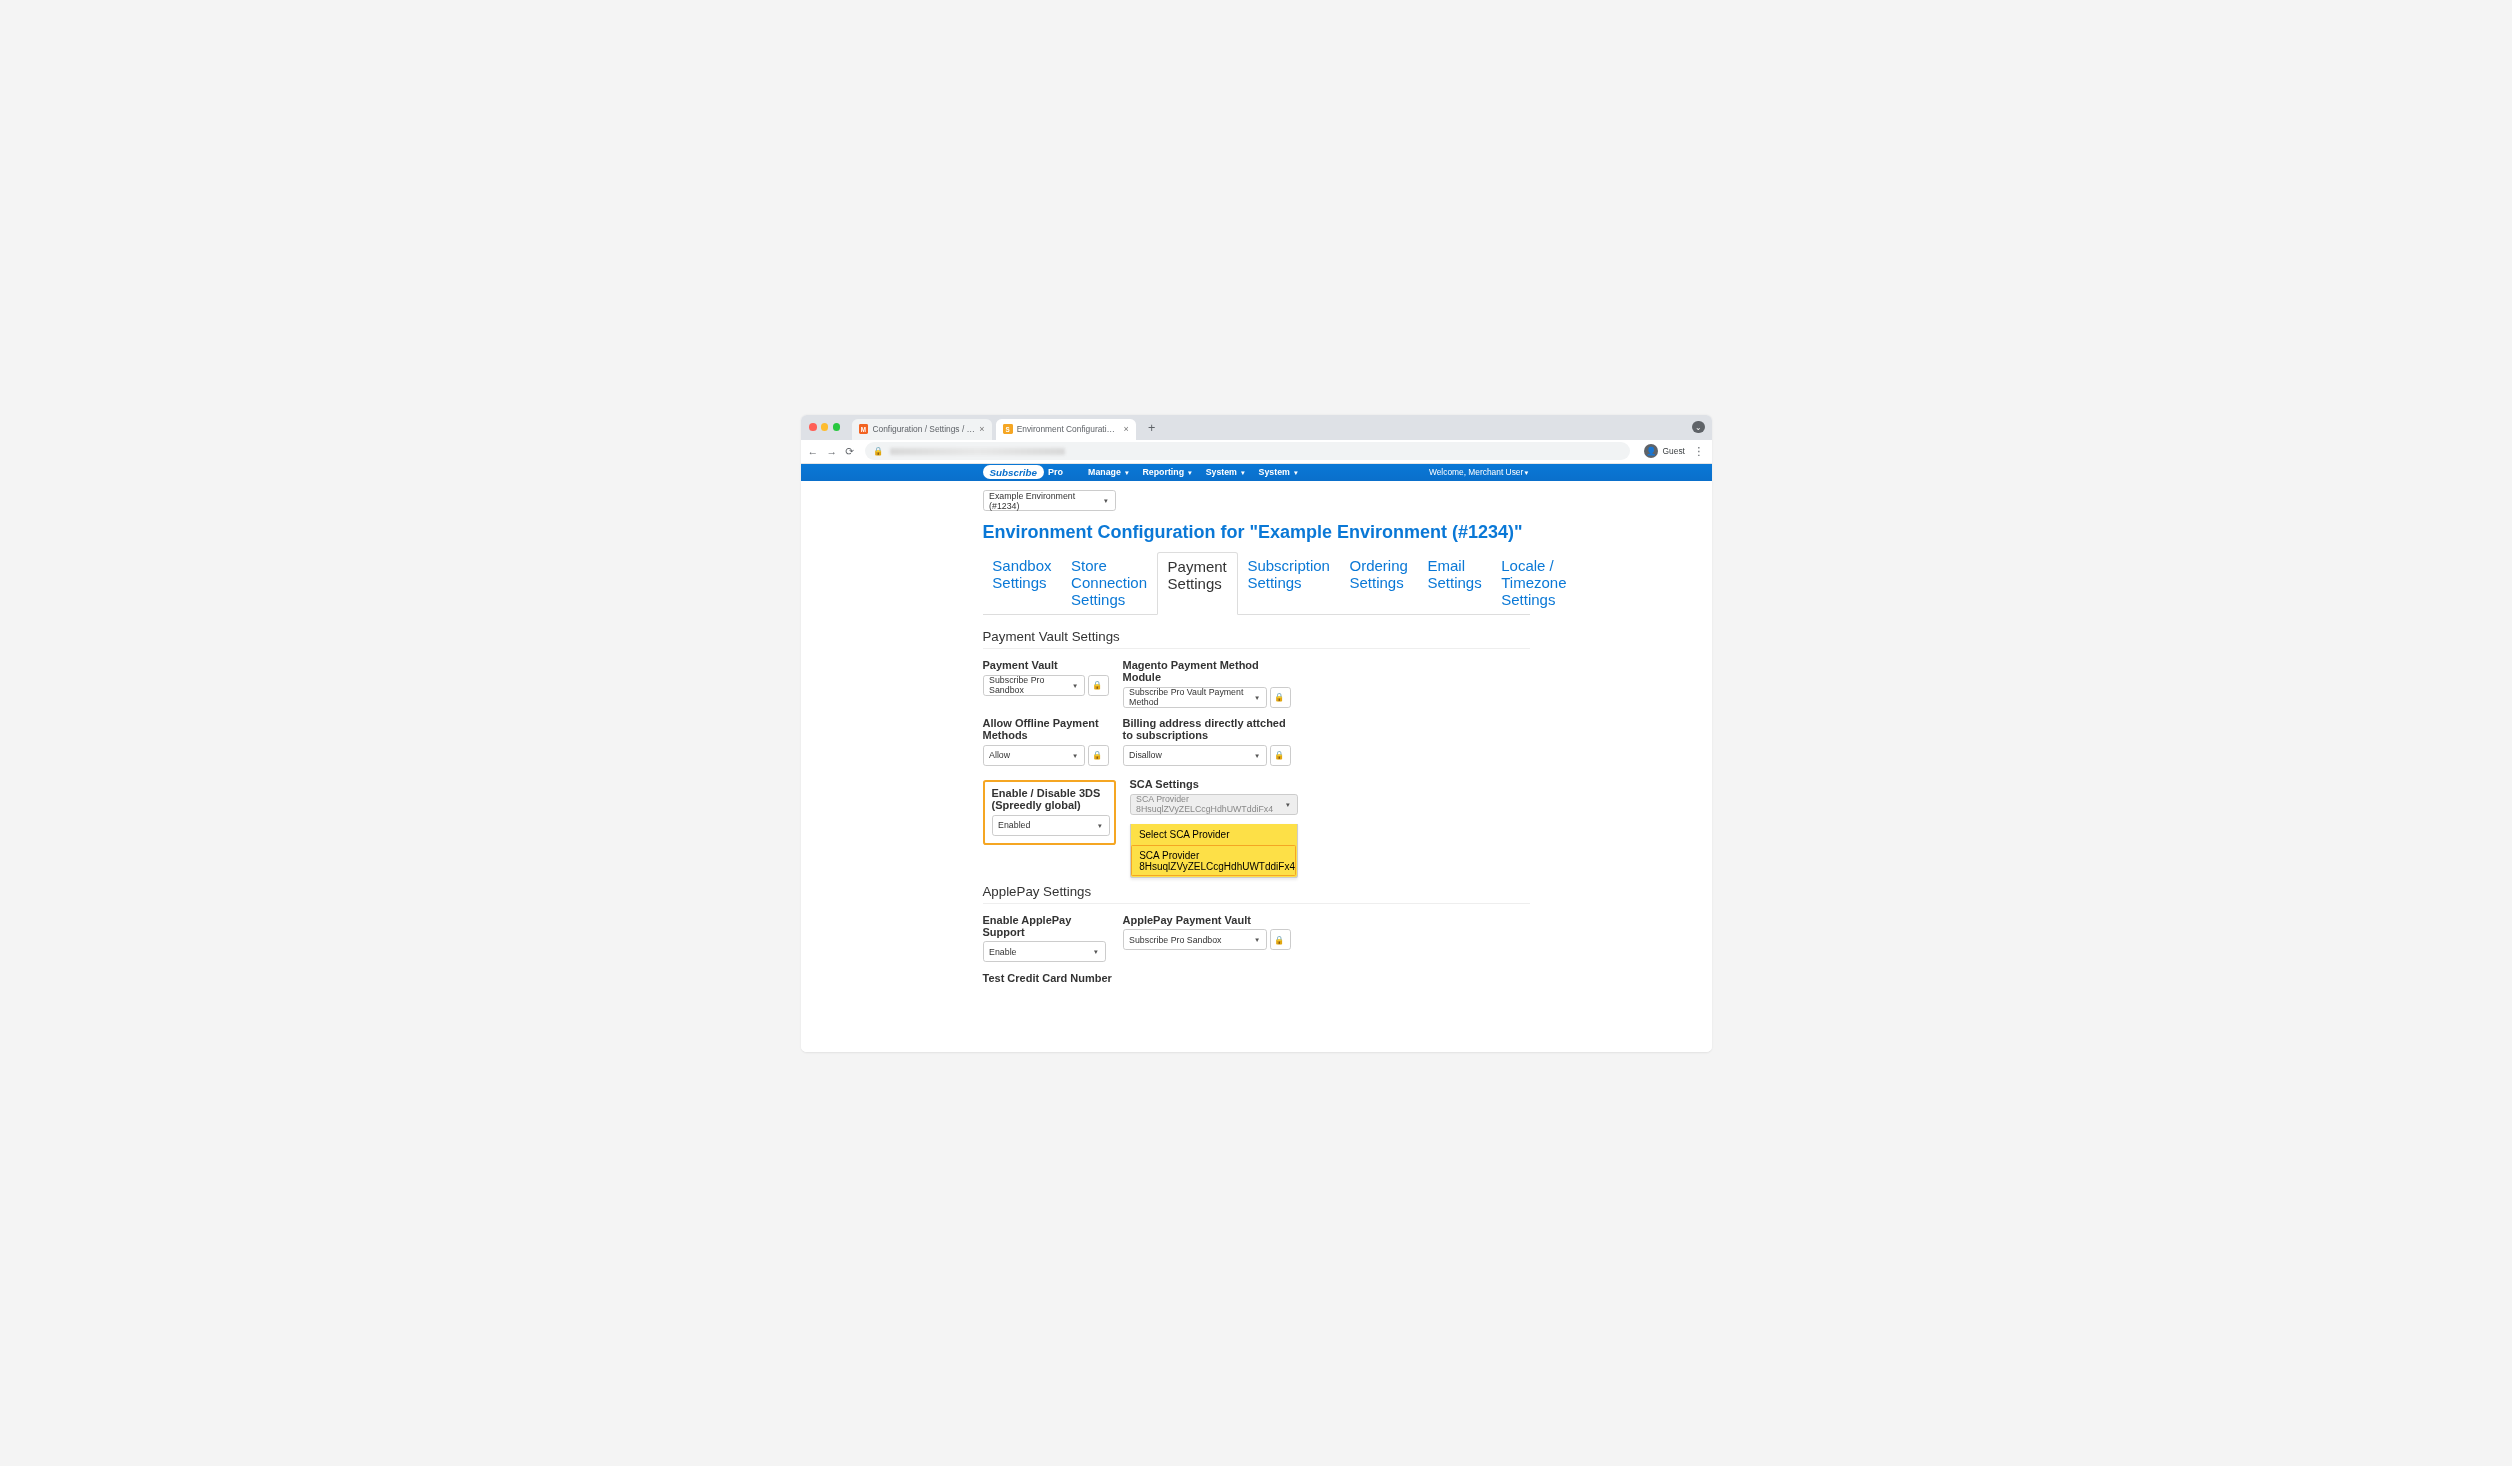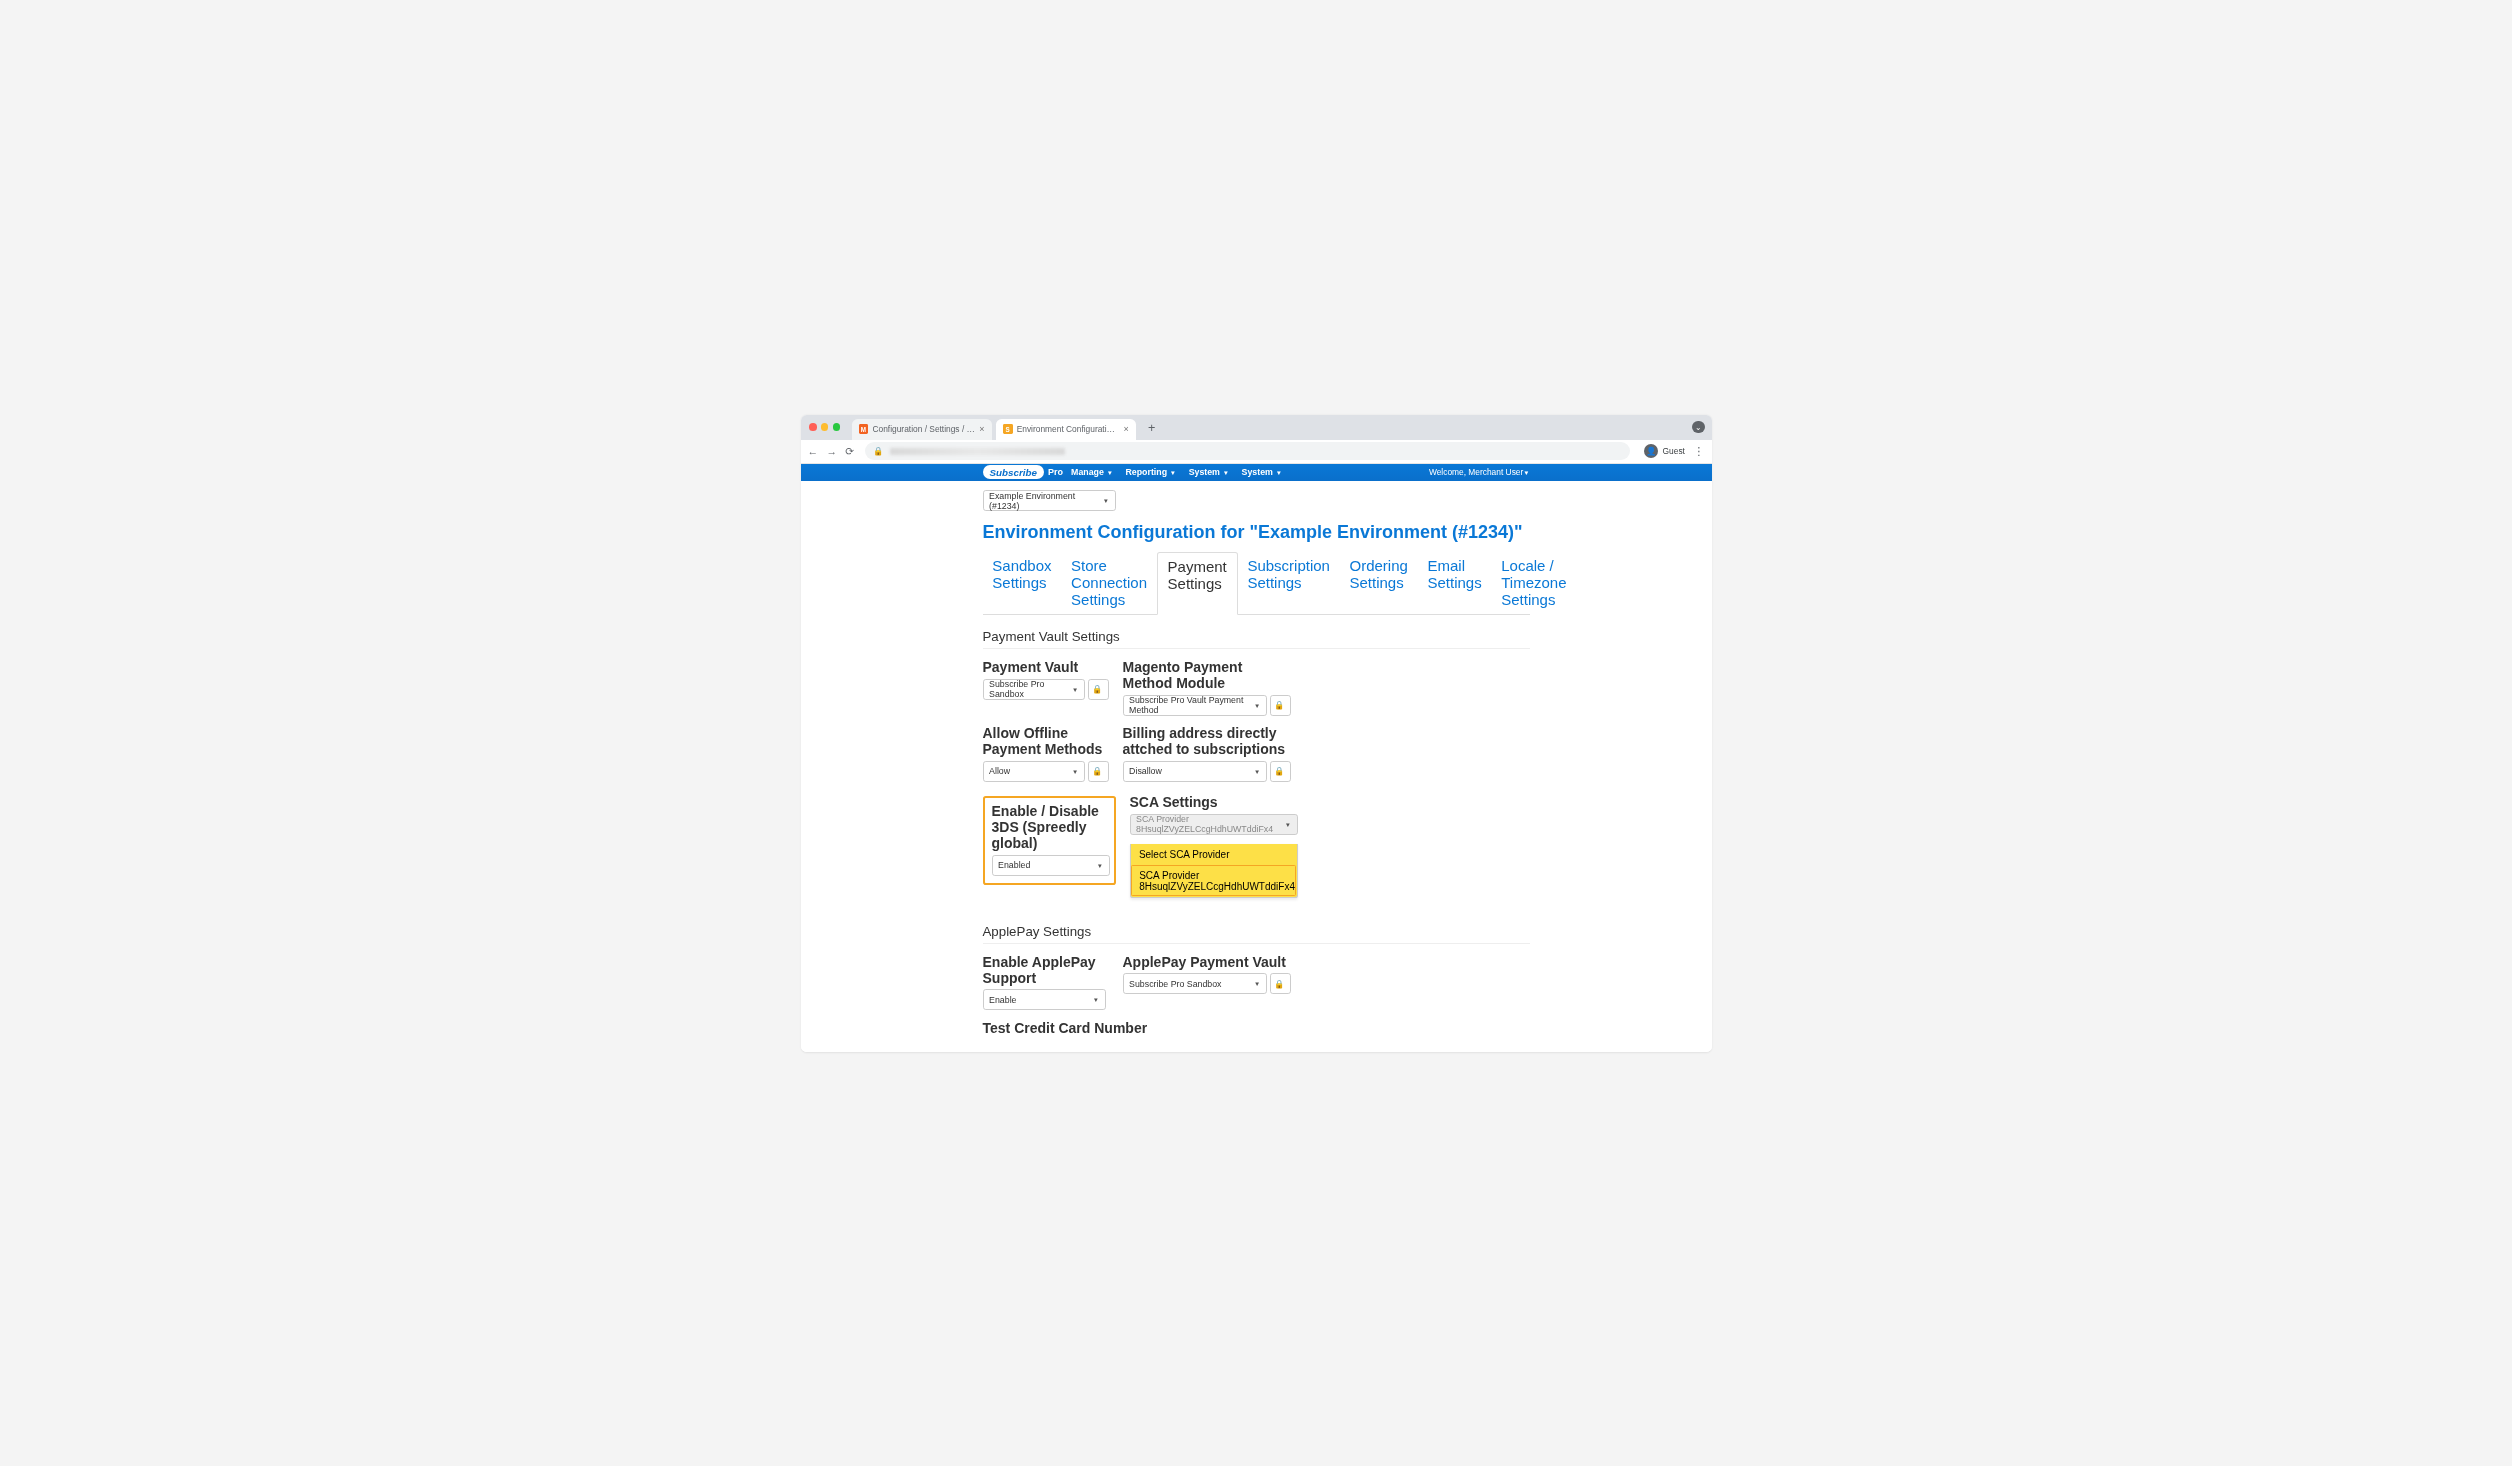--- a/index.html
+++ b/index.html
@@ -51,42 +51,42 @@
 .nav-ico { color:#5f6368; font-size:10.5px; display:flex; align-items:center; }
 .url-field { flex:1; display:flex; align-items:center; gap:5.6px; background:#f1f3f4; border-radius:9.8px; height:18px; padding:0 8.4px; font-size:8.4px; color:#5f6368; margin-left:2.8px; margin-right:5.6px;}
 .url-field .url-blur { width:175px; height:7px; background:linear-gradient(90deg,#d9d9d9,#e8e8e8,#d9d9d9); filter:blur(1.4px); border-radius:1.4px; }
 .guest-badge { display:flex; align-items:center; gap:4.2px; font-size:8.4px; color:#3c4043; }
 .guest-badge .avatar { width:14px; height:14px; border-radius:50%; background:#5f6368; color:#fff; display:flex; align-items:center; justify-content:center; font-size:8.4px; }
 .kebab { width:11.2px; color:#5f6368; text-align:center; font-size:11.2px; line-height:7px; }
 
 .app-header { background:#1a73d8; background:linear-gradient(#0a78d6,#0a6fcb); color:#fff; display:flex; align-items:center; height:17px; padding:0 17px; }
 .app-header .wrap { width:547px; margin:0 auto; display:flex; align-items:center; }
 .brand { background:#fff; color:#0a6fcb; font-weight:bold; font-style:italic; border-radius:7px; padding:1.4px 7px; font-size:9.8px; margin-right:4.2px; }
-.brand-pro { font-weight:bold; font-size:9px; margin-right:8px; }
+.brand-pro { font-weight:bold; font-size:9px; margin-right:25px; }
 .menu { display:flex; gap:12.6px; font-size:8.8px;text-align:center; }
 .menu .item { display:flex; align-items:center; gap:2.8px; font-weight:bold; }
 .caret { font-size:6.3px; }
 .welcome { margin-left:auto; font-size:8.4px; display:flex; align-items:center; gap:0;}
 
 .page { background:#fff; overflow:auto; height:571px; }
 .container { width:547px; margin:0 auto; padding-top:9.8px; }
 .env-select { width:133px; }
 h1.page-title { color:#0a78d6; font-size:18px; font-weight:bold; margin:11.2px 0 8.4px; }
 
 .tabs-nav { display:flex; border-bottom:0.7px solid #ddd; font-size:15px; }
 .tabs-nav a { padding:5.6px 9.8px; color:#0a78d6; text-decoration:none; cursor:pointer; }
 .tabs-nav a.active { color:#333; border:0.7px solid #ddd; border-bottom:0.7px solid #fff; border-radius:2.8px 2.8px 0 0; margin-bottom:-0.7px; background:#fff; }
 
 h2.section { font-size:13.3px; color:#333; font-weight:500; margin:14px 0 2.8px; border-bottom:0.7px solid #eee; padding-bottom:4.2px; }
 .row { display:flex; gap:14px; margin-top:9.8px; }
 .col { flex:0 0 auto; }
 .col-a { width:126px; }
 .col-b { width:168px; }
 .col-wide { width:259px; }
-label.field-label { font-size:14px; font-weight:bold; color:#333; display:block; margin-bottom:3.5px; }
+label.field-label { font-size:11px; font-weight:bold; color:#333; display:block; margin-bottom:3.5px; }
 .select-wrap { display:flex; gap:2.8px; }
 .faux-select {
   flex:1; border:0.7px solid #ccc; border-radius:2.8px; height:21px;
   display:flex; align-items:center; justify-content:space-between;
   padding:0 5.6px; font-size:8.8px; color:#333; background:#fff; cursor:pointer;
 }
 .faux-select.disabled { background:#eee; color:#888; cursor:default; }
 .faux-select .arrow { font-size:6.3px; color:#555; }
 .lock-btn { width:21px; height:21px; border:0.7px solid #ccc; border-radius:2.8px; background:#fff; display:flex; align-items:center; justify-content:center; font-size:8.4px; color:#555; cursor:pointer;}
 .highlight-box { border:2.1px solid #f5a623; border-radius:2.8px; padding:5.6px 7px 7px; margin-top:7px; }

